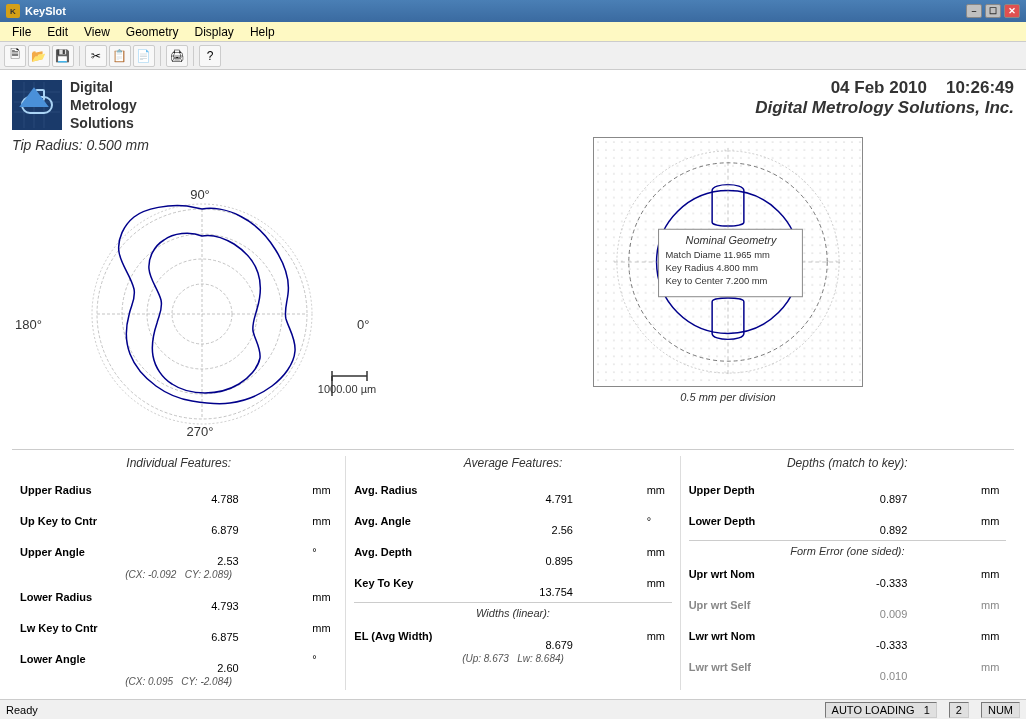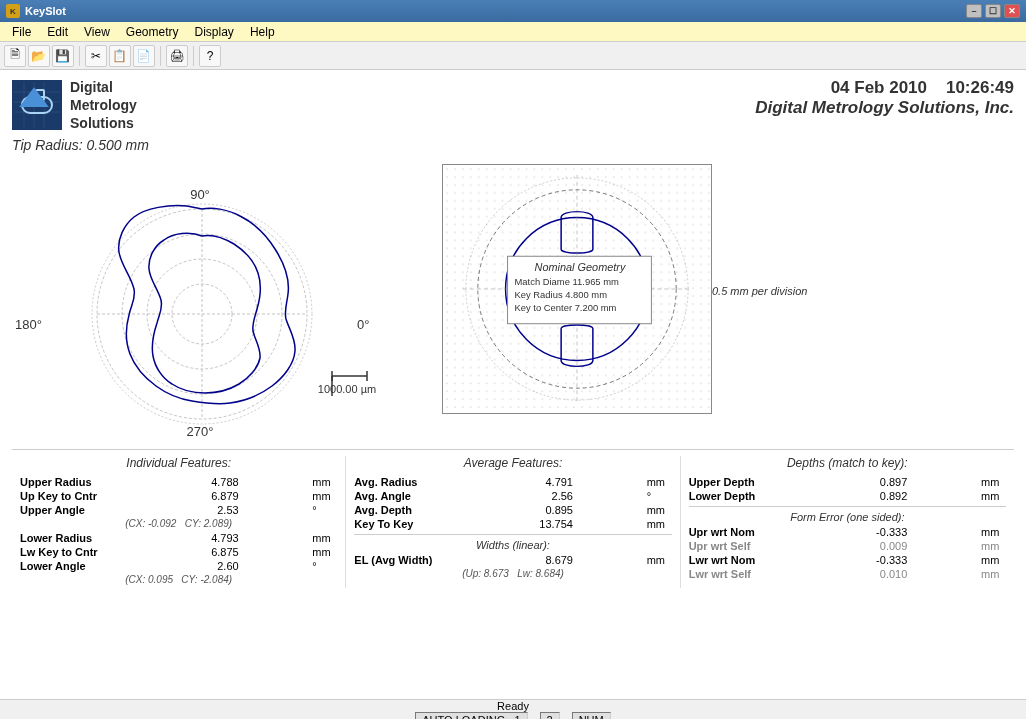--- a/index.html
+++ b/index.html
@@ -137,21 +137,21 @@
       width: 380px; height: 260px;
       position: relative;
       margin-top: 28px;
     }
     .polar-svg { width: 100%; height: 100%; }
 
     
     .nominal-chart-container {
       flex: 1;
       display: flex;
-      flex-direction: row;
+      flex-direction: column;
       align-items: center;
     }
     .nominal-chart {
       width: 270px;
       height: 250px;
       border: 1px solid #888;
       background: white;
       position: relative;
       overflow: hidden;
     }
@@ -179,21 +179,21 @@
       font-size: 12px;
       color: #333;
     }
     .data-row {
       display: flex;
       justify-content: space-between;
       align-items: center;
       margin-bottom: 2px;
     }
     .data-label { font-weight: bold; font-size: 11px; min-width: 100px; }
-    .data-value { font-size: 11px; min-width: 45px; text-align: right; }
+    .data-value { font-size: 11px; min-width: 45px; text-align: right; margin-top: 17px; }
     .data-unit { font-size: 11px; min-width: 25px; }
     .data-note {
       font-style: italic;
       font-size: 10px;
       color: #555;
       text-align: center;
       margin-bottom: 3px;
     }
     .section-divider {
       border: none; border-top: 1px solid #ccc;
@@ -214,21 +214,20 @@
       height: 20px;
       display: flex;
       align-items: center;
       padding: 0 6px;
       font-size: 11px;
       position: fixed;
       bottom: 0;
       left: 0;
       width: 1026px;
       justify-content: space-between;
-      flex-direction: column;
     }
     .status-left { }
     .status-right { display: flex; gap: 12px; border-radius: 6px; }
     .status-item {
       background: #e0e0e0;
       padding: 1px 6px;
       border: 1px inset #ccc;
       font-size: 11px;
     }
   </style>

